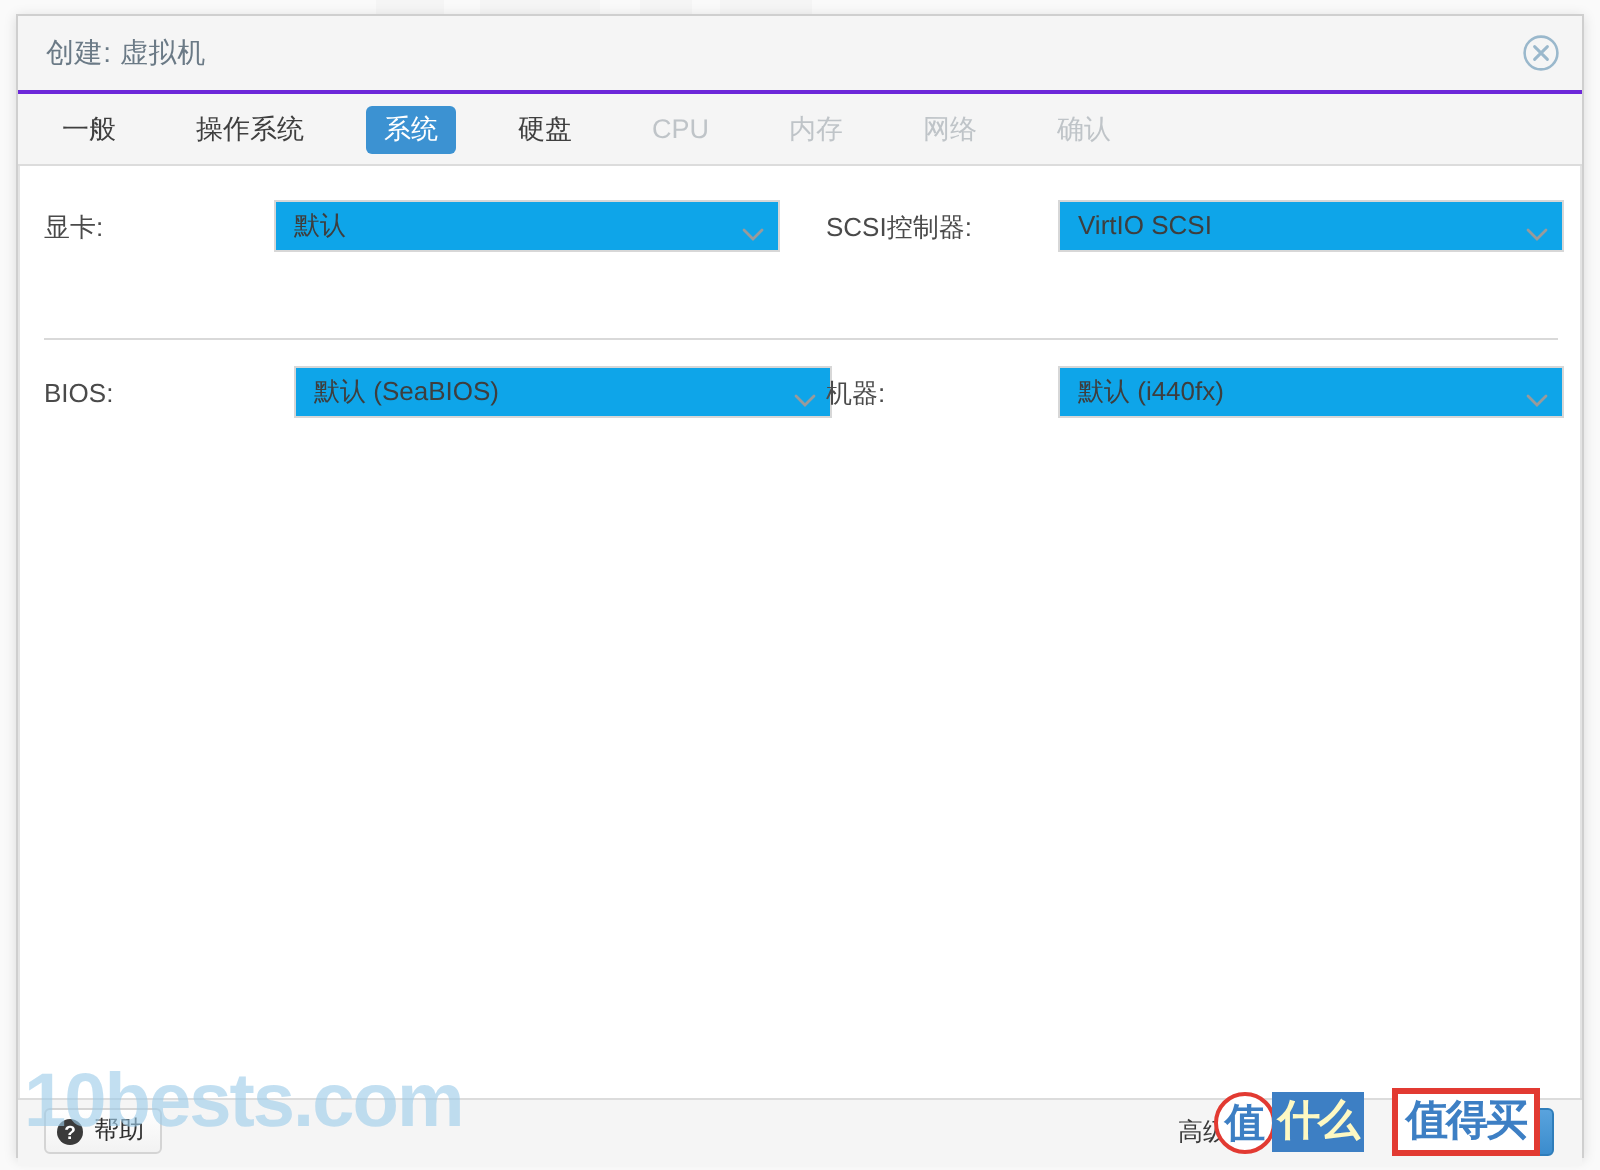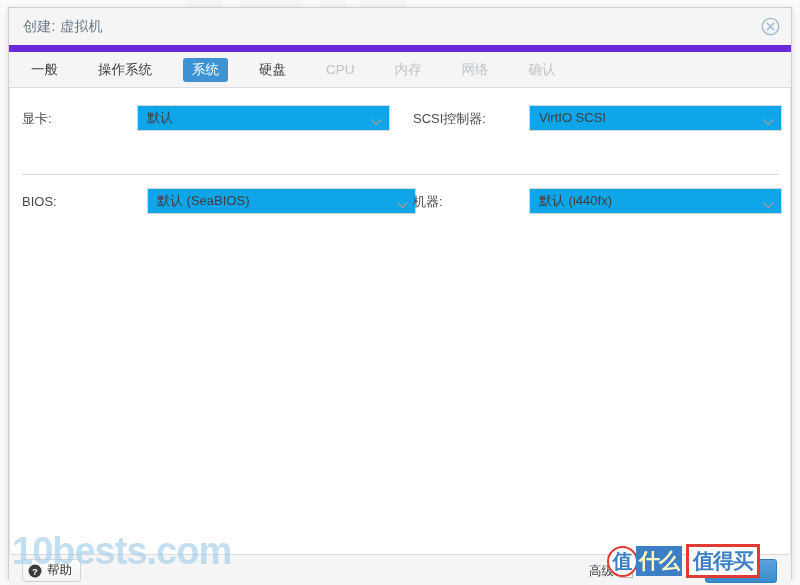--- a/index.html
+++ b/index.html
@@ -48,21 +48,21 @@
     background: #ffffff;
     border: 1px solid #cfcfcf;
     box-shadow: 0 1px 6px rgba(0,0,0,0.13);
     box-sizing: border-box;
   }
 
   .dialog-header {
     position: relative;
     height: 37px;
     background: #f5f5f5;
-    border-bottom: 7px solid #6d28d9;
+    border-bottom: 2px solid #6d28d9;
   }
   .dialog-title {
     position: absolute;
     left: 14px;
     top: 10px;
     font-size: 14px;
     color: #6b7a86;
     letter-spacing: .3px;
     white-space: nowrap;
   }
@@ -290,21 +290,21 @@
     letter-spacing: -1px;
   }
   .wm-red {
     border: 3px solid #e23a32;
     background: #ffffff;
     color: #3d7fc4;
     font-size: 21px;
     font-weight: bold;
     padding: 1px 4px;
     line-height: 26px;
-    margin-left: 4px;
+    margin-left: 14px;
     letter-spacing: -1px;
   }
 </style>
 </head>
 <body>
 
 <div class="backdrop"></div>
 <div class="backdrop-strip">
   <div class="backdrop-ghost" style="left:8px;width:34px;"></div>
   <div class="backdrop-ghost" style="left:60px;width:60px;"></div>

